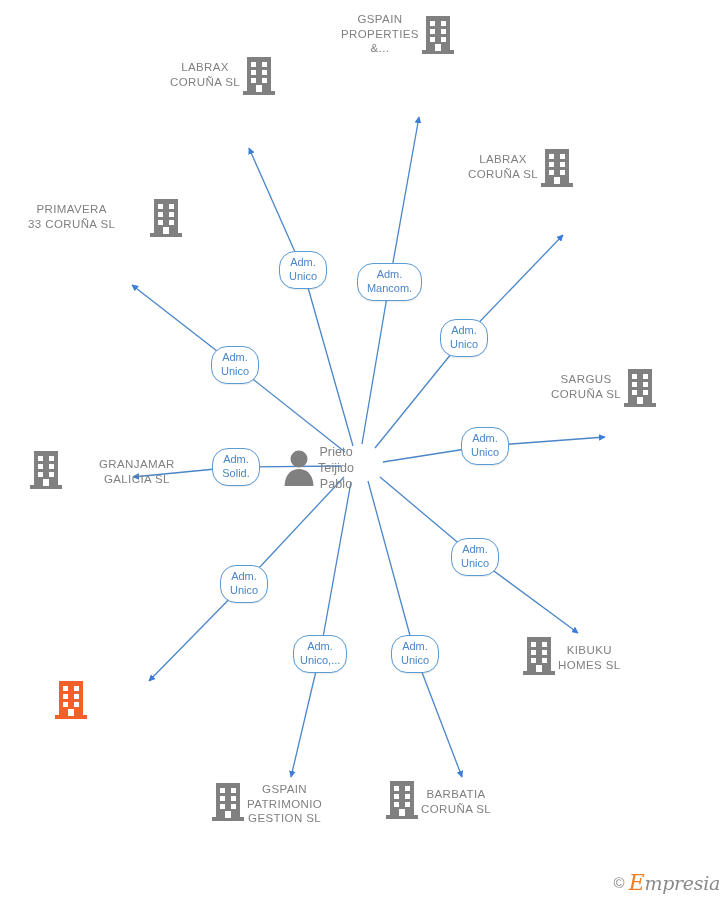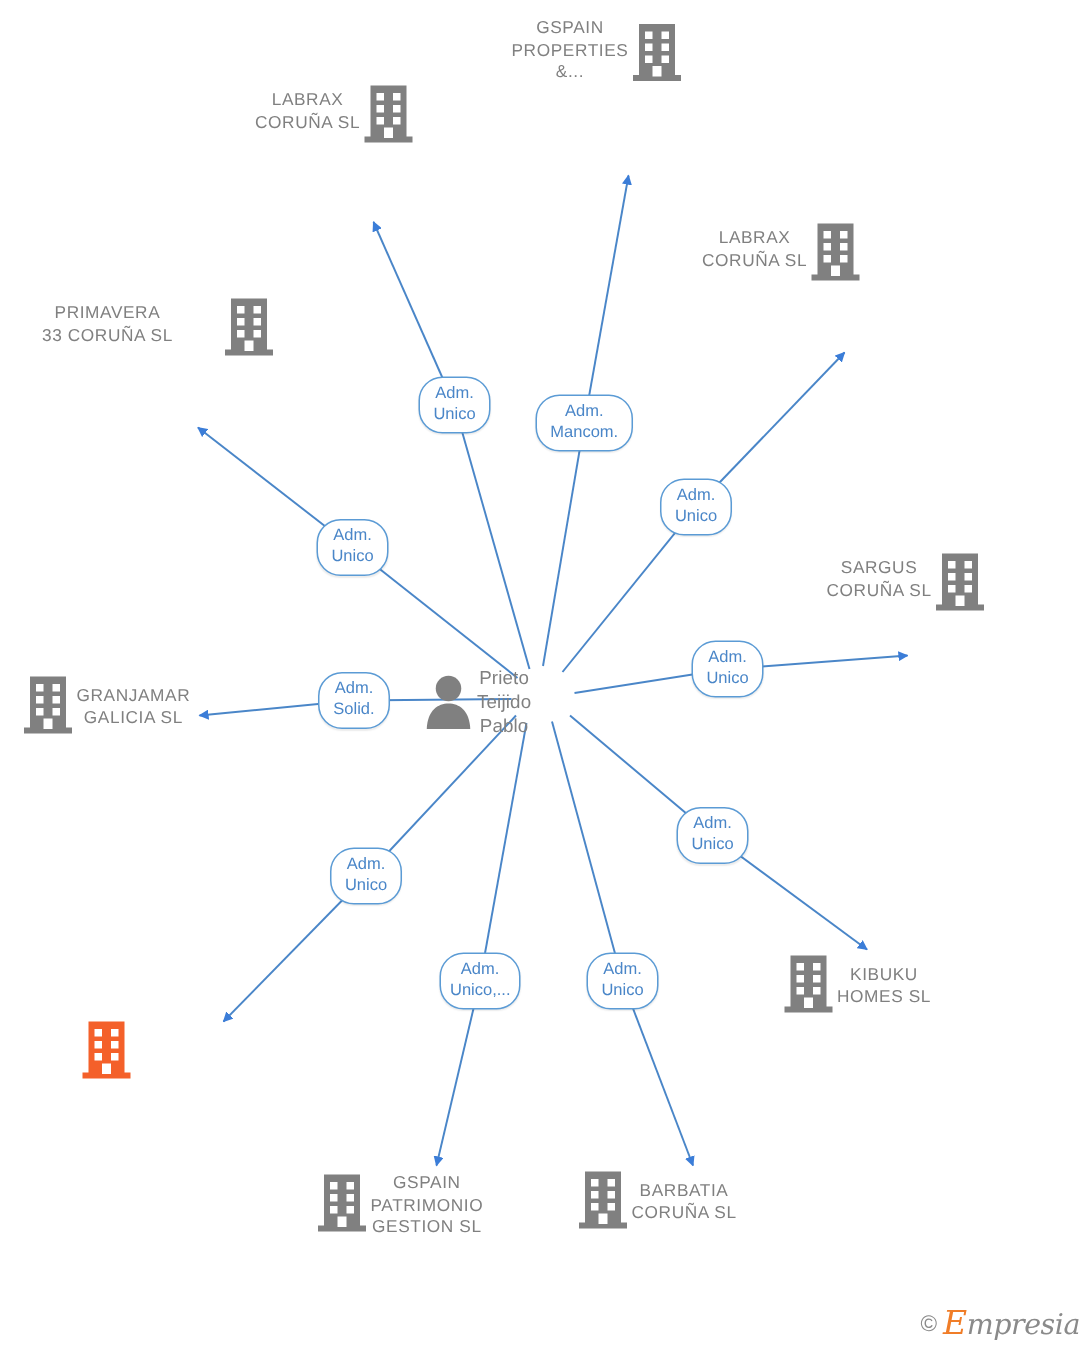--- a/index.html
+++ b/index.html
@@ -226,21 +226,21 @@
             <rect x="11" y="7" width="5" height="5" fill="#fff"></rect>
             <rect x="22" y="7" width="5" height="5" fill="#fff"></rect>
             <rect x="11" y="15" width="5" height="5" fill="#fff"></rect>
             <rect x="22" y="15" width="5" height="5" fill="#fff"></rect>
             <rect x="11" y="23" width="5" height="5" fill="#fff"></rect>
             <rect x="22" y="23" width="5" height="5" fill="#fff"></rect>
             <rect x="16" y="30" width="6" height="7" fill="#fff"></rect>
           </svg>
         </span>
       </div>
-      <div class="node caption-bottom" style="left: 93px; top: 449px;">
+      <div class="node caption-bottom" style="left: 107px; top: 449px; gap: 34px;">
         <span>
           <svg class="glyph" viewBox="0 0 38 42" xmlns="http://www.w3.org/2000/svg">
             <rect x="7" y="2" width="24" height="35" fill="#808080"></rect>
             <rect x="3" y="36" width="32" height="4" fill="#808080"></rect>
             <rect x="11" y="7" width="5" height="5" fill="#fff"></rect>
             <rect x="22" y="7" width="5" height="5" fill="#fff"></rect>
             <rect x="11" y="15" width="5" height="5" fill="#fff"></rect>
             <rect x="22" y="15" width="5" height="5" fill="#fff"></rect>
             <rect x="11" y="23" width="5" height="5" fill="#fff"></rect>
             <rect x="22" y="23" width="5" height="5" fill="#fff"></rect>

